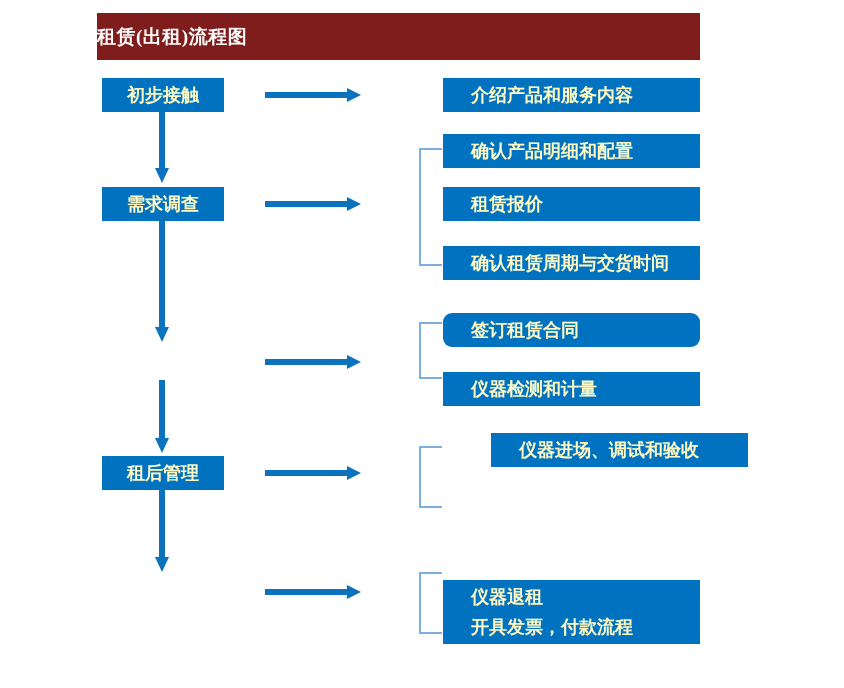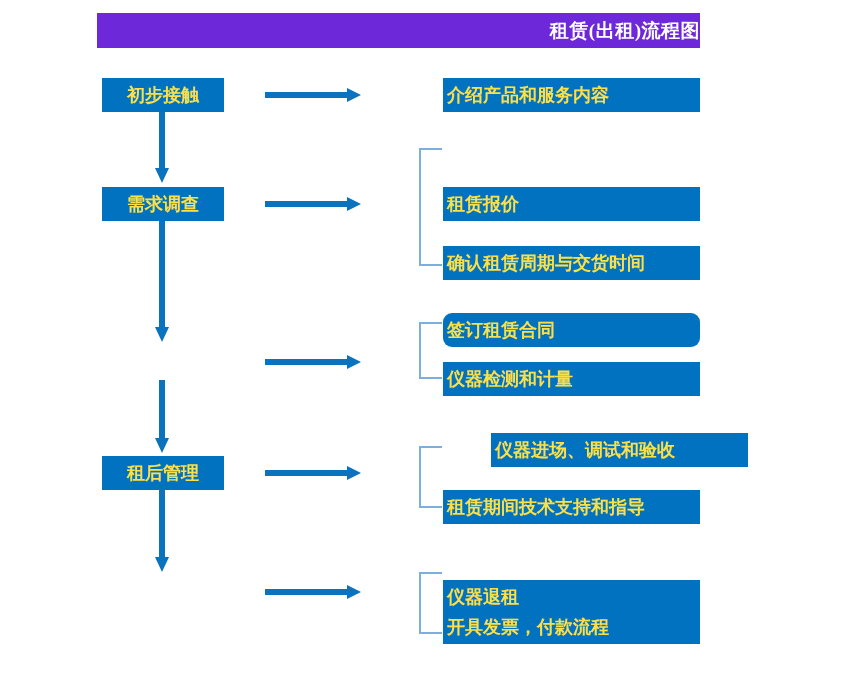--- a/index.html
+++ b/index.html
@@ -4,38 +4,38 @@
 <style>
   html,body{margin:0;padding:0;}
   body{
     width:844px;height:688px;background:#ffffff;
     font-family:"Liberation Serif","DejaVu Serif",serif;
     overflow:hidden;position:relative;
   }
   #canvas{position:absolute;left:0;top:0;width:844px;height:688px;}
 
   .title-bar{
-    position:absolute;left:97px;top:13px;width:603px;height:35px;
-    background:#6d28d9;color:#ffffff;
-    display:flex;align-items:center;justify-content:flex-end;
+    position:absolute;left:97px;top:13px;width:603px;height:47px;
+    background:#7f1d1d;color:#ffffff;
+    display:flex;align-items:center;justify-content:flex-start;
     font-size:19px;font-weight:bold;letter-spacing:.5px;
   }
 
   .node{
-    position:absolute;background:#0072c0;color:#fde047;
+    position:absolute;background:#0072c0;color:#fef9c3;
     display:flex;align-items:center;
     font-size:18px;font-weight:bold;
   }
   .node.stage{
     left:102px;width:122px;height:34px;
     justify-content:center;
   }
   .node.detail{
     left:443px;width:257px;height:34px;
-    justify-content:flex-start;padding-left:4px;
+    justify-content:flex-start;padding-left:28px;
     box-sizing:border-box;
   }
 
   .h-arrow{position:absolute;left:265px;width:96px;height:14px;}
   .v-arrow{position:absolute;left:153px;width:18px;}
   .bracket{position:absolute;left:419px;width:23px;}
 
   svg{display:block;overflow:visible;}
 </style>
 </head>
@@ -131,39 +131,39 @@
   <div class="bracket" style="top:572px;height:62px;">
     <svg width="23" height="62" viewBox="0 0 23 62">
       <path d="M23,1 L1,1 L1,61 L23,61" fill="none" stroke="#7cafdd" stroke-width="2"></path>
     </svg>
   </div>
 
   <div class="node detail" style="top:78px;">
     <span>介绍产品和服务内容</span>
   </div>
 
+  <div class="node detail" style="top:134px;">
+    <span>确认产品明细和配置</span>
+  </div>
   <div class="node detail" style="top:187px;">
     <span>租赁报价</span>
   </div>
   <div class="node detail" style="top:246px;align-items:center;">
     <span>确认租赁周期与交货时间</span>
   </div>
 
   <div class="node detail" style="top:313px;border-radius:9px;">
     <span>签订租赁合同</span>
   </div>
-  <div class="node detail" style="top:362px;font-family:Liberation Mono, monospace;">
+  <div class="node detail" style="top:372px;font-family:Liberation Mono, monospace;">
     <span>仪器检测和计量</span>
   </div>
 
   <div class="node detail" style="top:433px;margin-left:48px;">
     <span>仪器进场、调试和验收</span>
-  </div>
-  <div class="node detail" style="top:490px;">
-    <span>租赁期间技术支持和指导</span>
   </div>
 
   <div class="node detail" style="top:580px;">
     <span>仪器退租</span>
   </div>
   <div class="node detail" style="top:610px;">
     <span>开具发票，付款流程</span>
   </div>
 
 </div>

